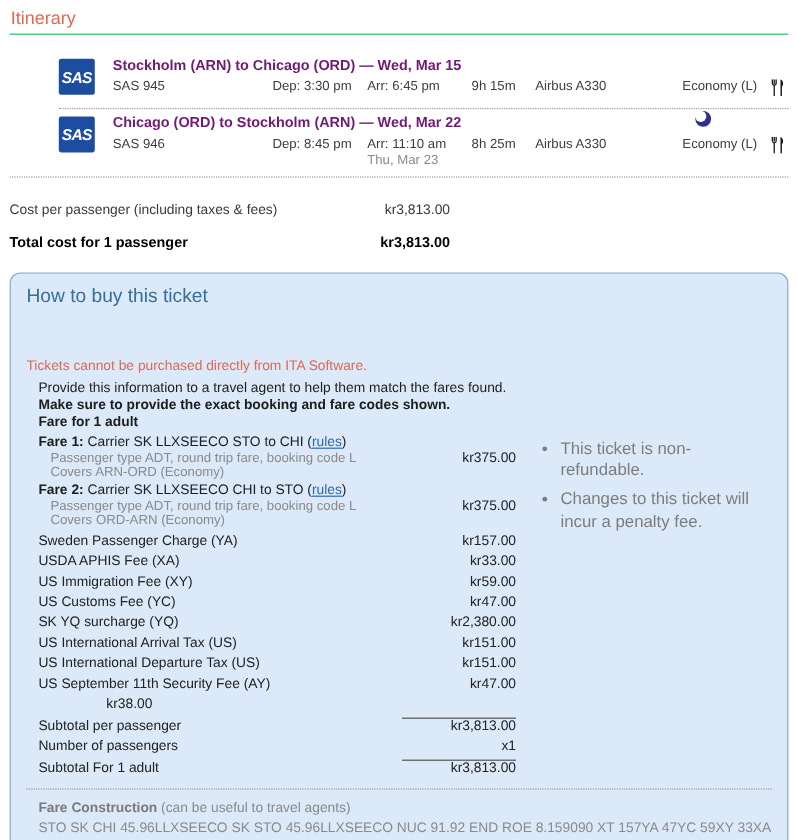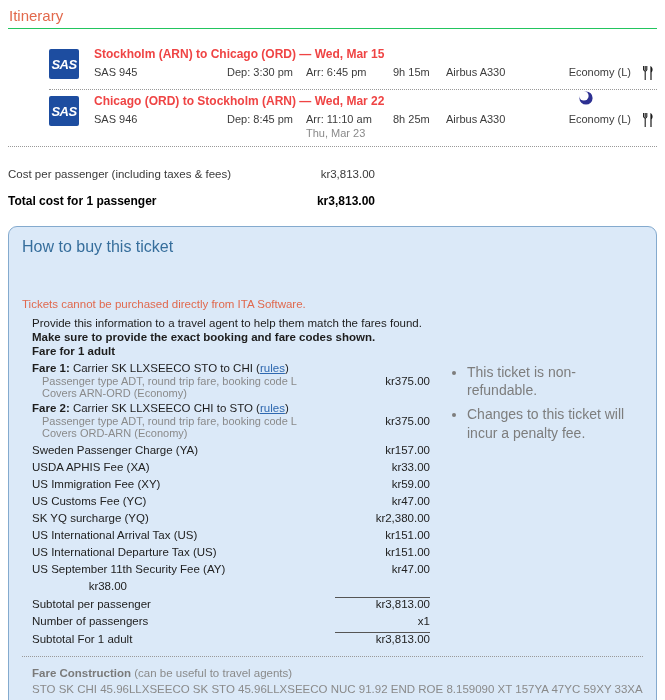--- a/index.html
+++ b/index.html
@@ -11,21 +11,21 @@
   .page-heading { color:#e2694c; font-size:15px; padding:4px 0 4px 1px; border-bottom:1px solid #22c55e; }
 
   
   .flights { margin-top:14px; border-bottom:1px dotted #999; }
   .segment { display:flex; padding:4px 0 7px 0;margin-left:41px; }
   .segment + .segment { border-top:1px dotted #999; }
   .logo { width:30px; height:30px; background:#1d4da0; color:#fff; font-style:italic; font-weight:bold;
           font-size:13px; letter-spacing:-0.5px; display:flex; align-items:center; justify-content:center;
           border-radius:2px; margin-top:2px; flex:0 0 30px; }
   .seg-body { flex:1; margin-left:15px; position:relative; }
-  .seg-title { font-weight:bold; font-size:12px; color:#ef4444; }
+  .seg-title { font-weight:bold; font-size:12px; color:#701a75; }
   .seg-detail { display:flex; margin-top:5px; font-size:11px; color:#3c3c3c; align-items:flex-start; }
   .col-flight { width:133px; }
   .col-dep { width:79px; }
   .col-arr { width:87px; }
   .col-dur { width:53px; }
   .col-ac { width:108px; }
   .col-cabin { width:77px; text-align:right; }
   .col-meal { width:34px; text-align:center; padding-top:0; }
   .arr-extra { color:#8a8a8a; margin-top:2px; }
   .moon { position:absolute; right:72px; top:-3px; width:14px; height:14px; }

